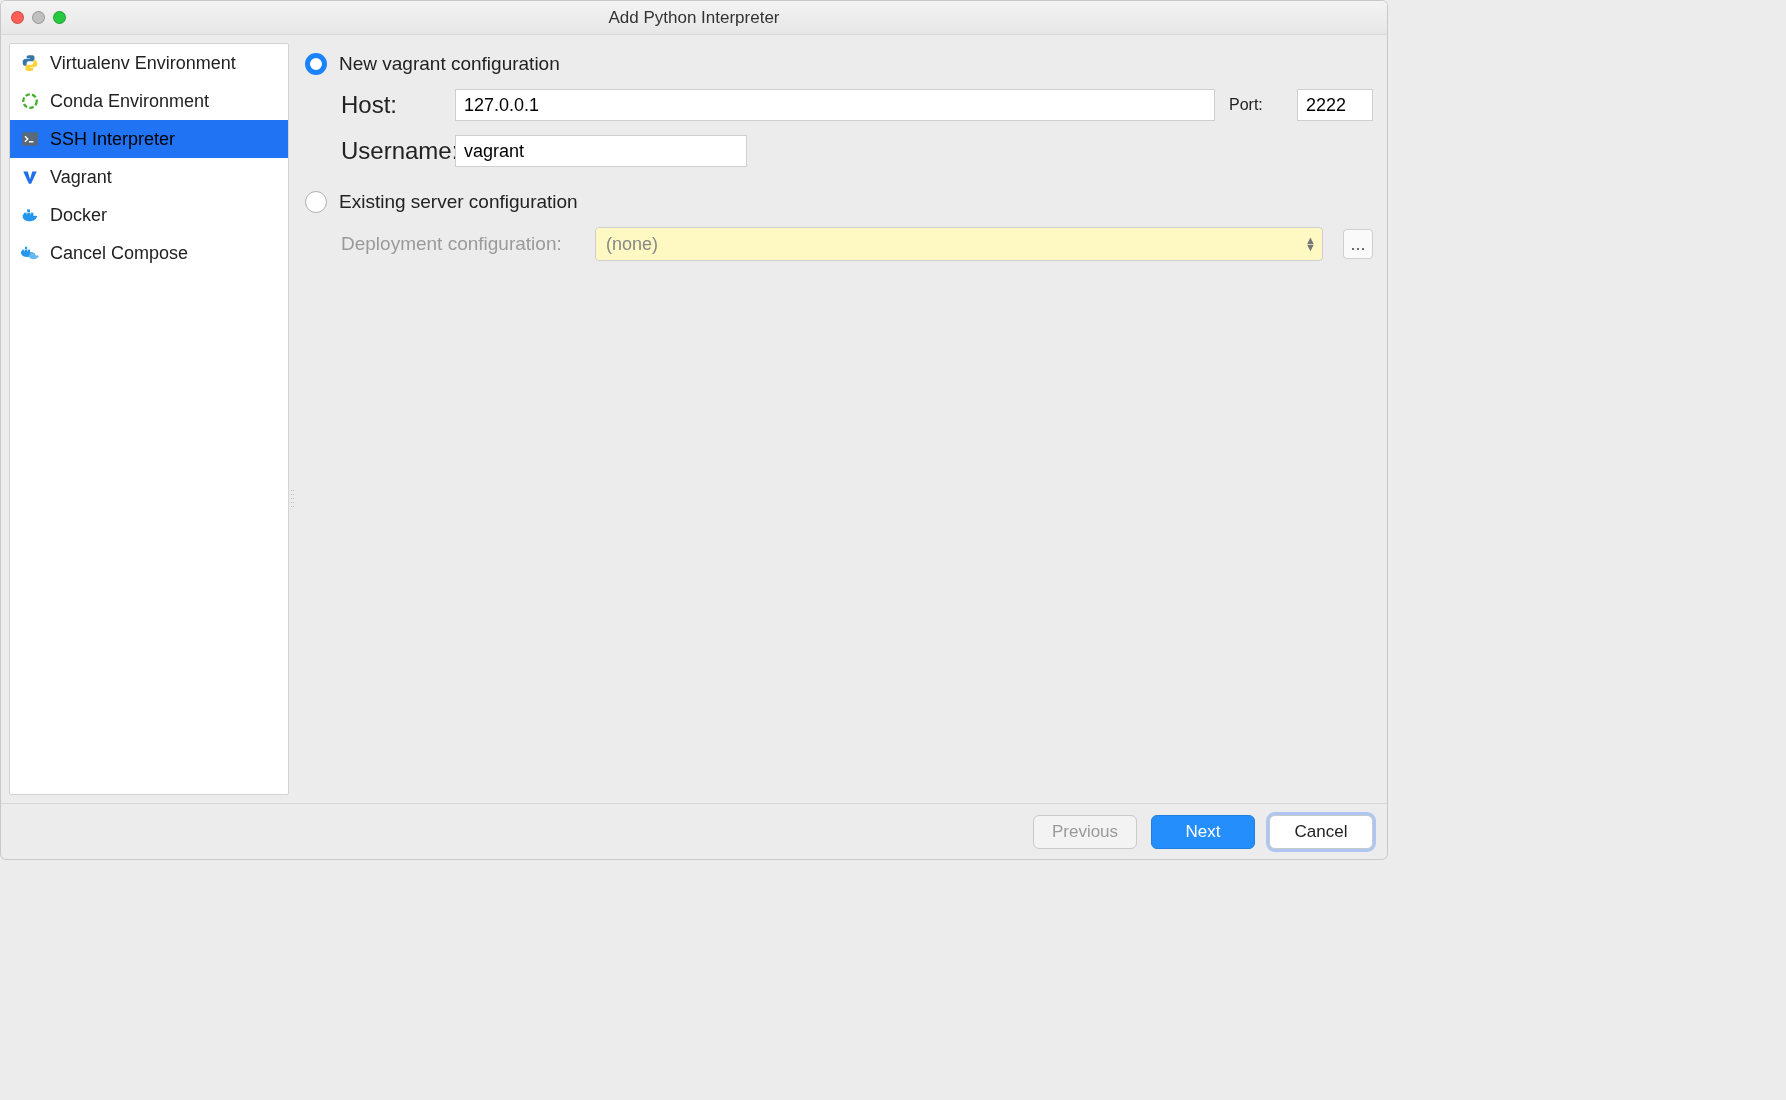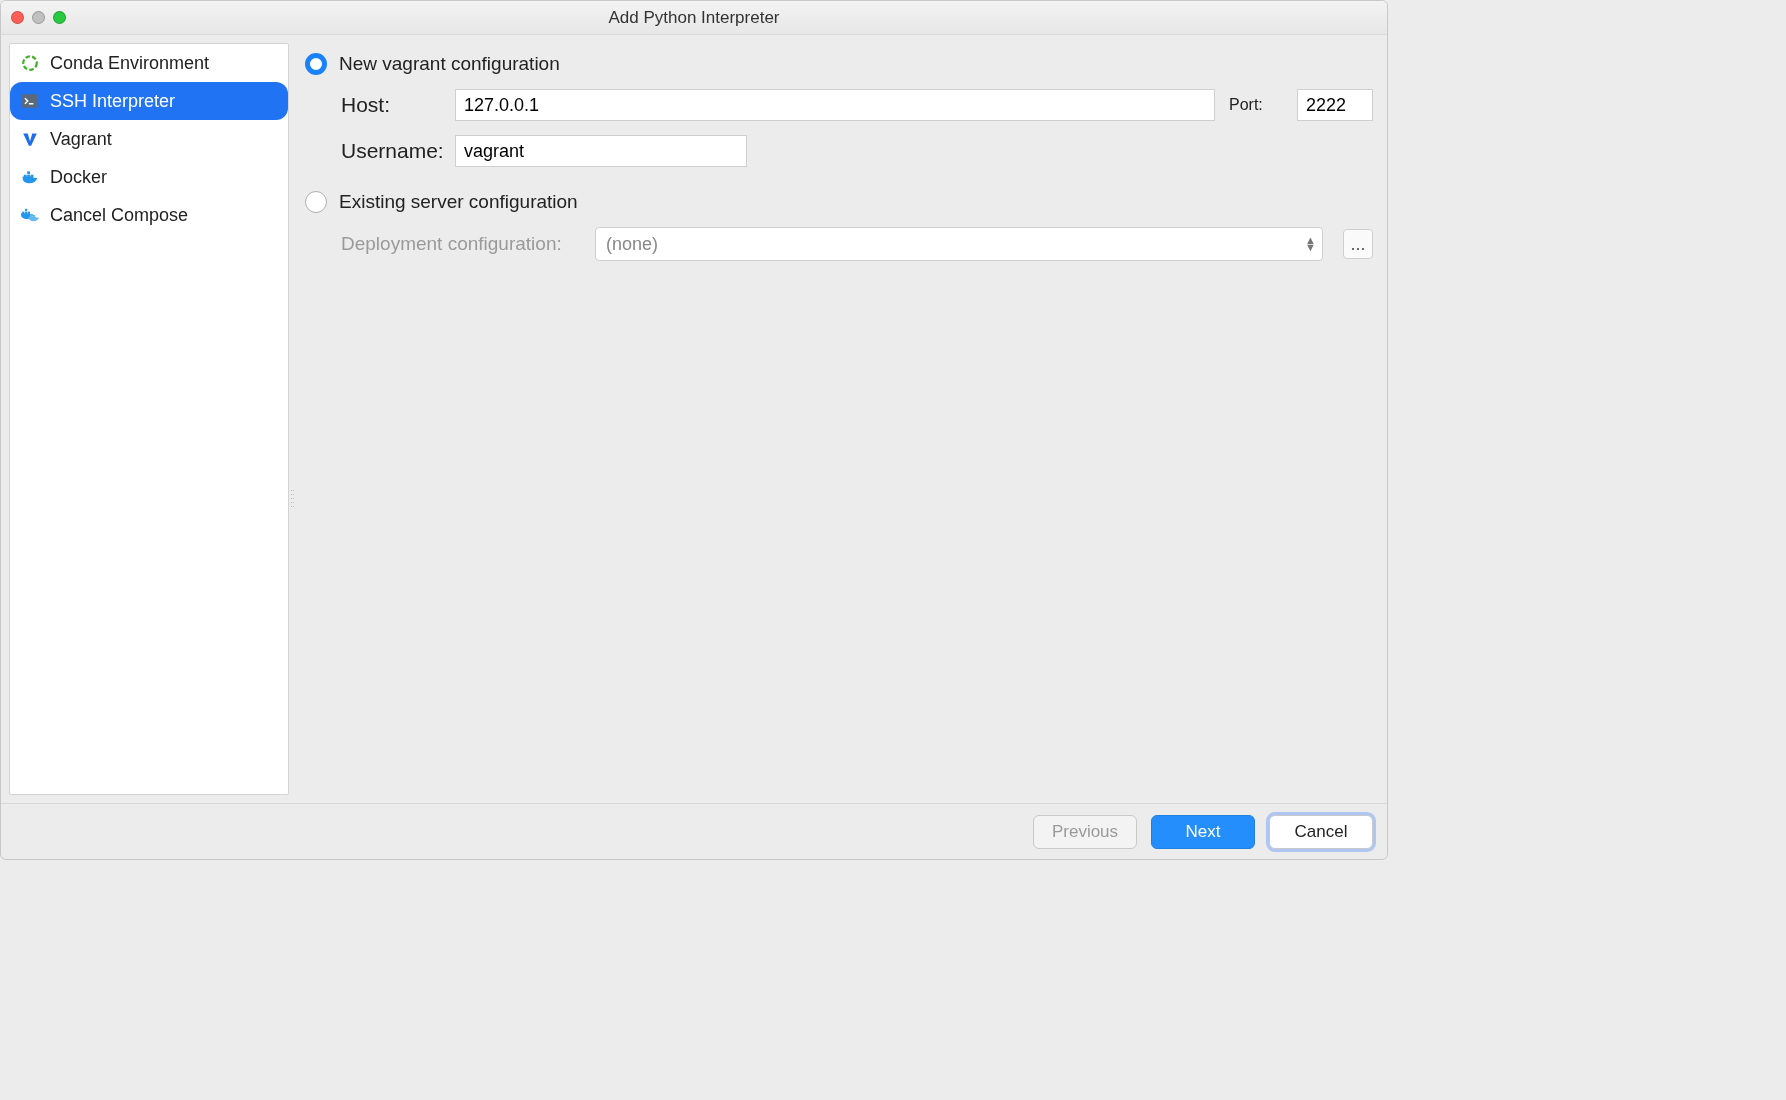--- a/index.html
+++ b/index.html
@@ -62,21 +62,21 @@
   }
   .side-item {
     display:flex; align-items:center;
     gap:10px;
     height: 38px;
     padding: 0 10px;
     cursor: pointer;
     white-space: nowrap;
   }
   .side-item .icon { width:20px; display:inline-flex; justify-content:center; }
-  .side-item.selected { background:#2073f2; color:#ffffff;border-radius:12px; }
+  .side-item.selected { background:#2073f2; color:#000000; }
   .splitter {
     width:6px;
     display:flex; align-items:center; justify-content:center;
     cursor: col-resize;
   }
   .splitter-dots {
     color:#b5b5b5; font-size:9px; line-height:3px; letter-spacing:-1px;
     text-align:center;
     transform: translateY(80px);
   }
@@ -100,42 +100,42 @@
   .radio-label { font-size:19px; }
 
   
   .form {
     padding-left: 36px;
     display:flex; flex-direction:column; gap:14px;
     margin-bottom: 20px;
   }
   .form2 { padding-left:36px; }
   .hrow { display:flex; align-items:center; gap:14px; }
-  .lbl { width:100px; font-size:21px; }
+  .lbl { width:100px; font-size:24px; }
   .lbl-wide { width:240px; font-size:19px; color:#9a9a9a; }
   input.txt {
     height:32px;
     border:1px solid #cfcfcf;
     padding: 0 8px;
     font-size:18px;
     background:#fff;
   }
   .host-input { flex:1; min-width: 680px; }
   .port-label { width:54px; font-size:16px; }
   .port-input { width:76px; }
   .user-input { width:292px; }
   .combo {
     flex:1; height:34px;
     border:1px solid #cfcfcf; border-radius:4px;
     background:#fafafa;
     display:flex; align-items:center; justify-content:space-between;
     padding: 0 6px 0 10px;
     color:#444;
   }
-  .combo.disabled { color:#888; background:#ffffff; }
+  .combo.disabled { color:#888; background:#fef9c3; }
   .updown { font-size:11px; color:#777; line-height:7px; text-align:center; }
   .mini-btn {
     width:30px; height:30px;
     border:1px solid #cfcfcf; border-radius:4px;
     background:#fafafa;
     display:inline-flex; align-items:center; justify-content:center;
     color:#555;
     margin-left:6px;
   }
   
@@ -170,20 +170,29 @@
       <div class="tl red"></div>
       <div class="tl yellow"></div>
       <div class="tl green"></div>
     </div>
     <div class="title">Add Python Interpreter</div>
   </div>
 
   <div class="body">
 
     <div class="sidebar">
+      <div class="side-item">
+        <span class="icon">
+          <svg width="18" height="18" viewBox="0 0 32 32">
+              <path fill="#3776ab" d="M15 2c-5 0-5 3-5 3v3h6v1H7s-4 0-4 6 4 6 4 6h3v-4s0-4 4-4h6s4 0 4-4V5s0-3-5-3h-4z"></path>
+              <path fill="#ffd43b" d="M17 30c5 0 5-3 5-3v-3h-6v-1h9s4 0 4-6-4-6-4-6h-3v4s0 4-4 4h-6s-4 0-4 4v4s0 3 5 3h4z"></path>
+            </svg>
+        </span>
+        <span>Virtualenv Environment</span>
+      </div>
       <div class="side-item">
         <span class="icon">
           <svg width="18" height="18" viewBox="0 0 32 32">
               <circle cx="16" cy="16" r="12" fill="none" stroke="#43b02a" stroke-width="4" stroke-dasharray="8 4"></circle>
             </svg>
         </span>
         <span>Conda Environment</span>
       </div>
       <div class="side-item selected">
         <span class="icon">

